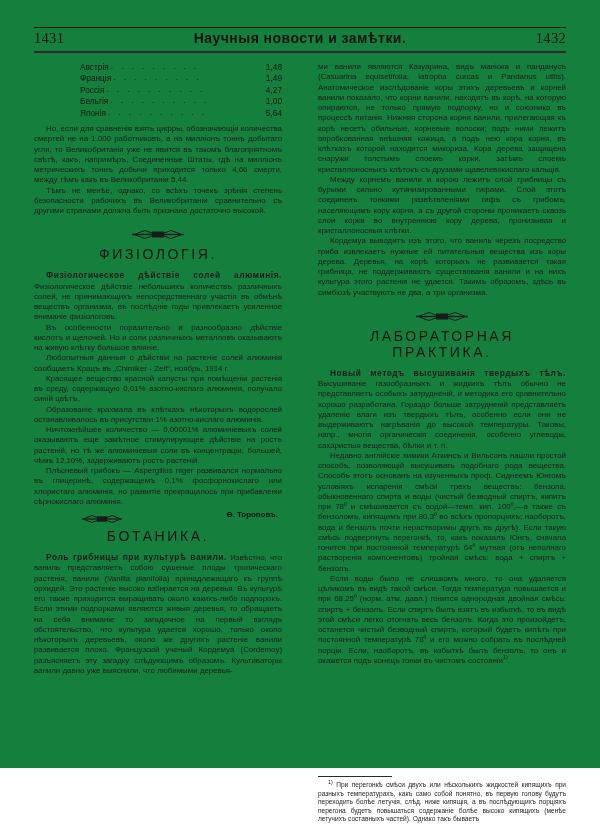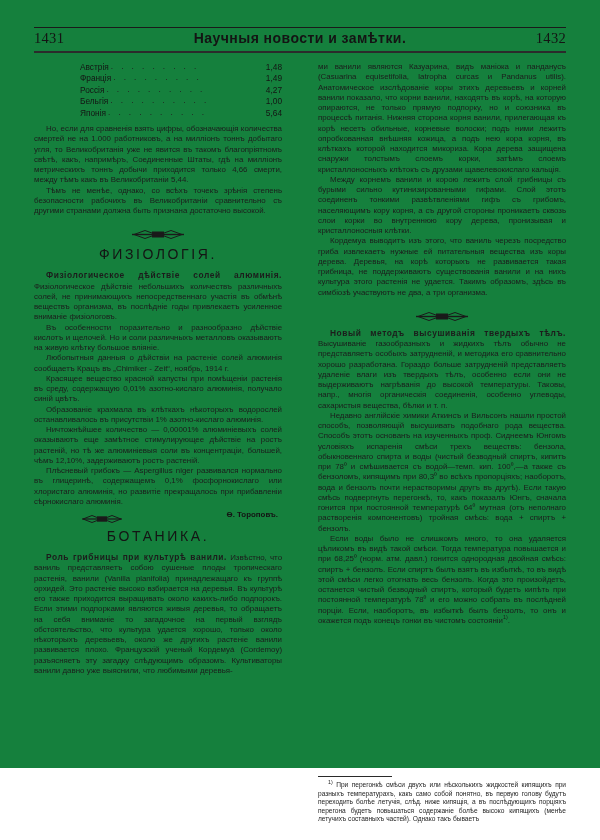--- a/index.html
+++ b/index.html
@@ -279,20 +279,21 @@
 
       <div class="ornament">
         <svg width="52" height="11" viewBox="0 0 52 11">
           <path d="M2 5.5 L13 1.5 L24 5.5 L13 9.5 Z" fill="none" stroke="#1a1a1a" stroke-width="1"></path>
           <path d="M28 5.5 L39 1.5 L50 5.5 L39 9.5 Z" fill="none" stroke="#1a1a1a" stroke-width="1"></path>
           <rect x="20" y="2.5" width="12" height="6" fill="#1a1a1a"></rect>
           <rect x="0" y="4.8" width="52" height="1.4" fill="#1a1a1a"></rect>
         </svg>
       </div>
 
+      <div class="section-head">ЛАБОРАТОРНАЯ ПРАКТИКА.</div>
 
       <p class="lead"><span class="article-title">Новый методъ высушиванія твердыхъ тѣлъ.</span> <span>Высушиваніе газообразныхъ и жидкихъ тѣлъ обычно не представляетъ особыхъ затрудненій, и методика его сравнительно хорошо разработана. Гораздо больше затрудненій представляетъ удаленіе влаги изъ твердыхъ тѣлъ, особенно если они не выдерживаютъ нагрѣванія до высокой температуры. Таковы, напр., многія органическія соединенія, особенно углеводы, сахаристыя вещества, бѣлки и т. п.</span></p>
       <p>Недавно англійскіе химики Аткинсъ и Вильсонъ нашли простой способъ, позволяющій высушивать подобнаго рода вещества. Способъ этотъ основанъ на изученныхъ проф. Сиднеемъ Юнгомъ условіяхъ испаренія смѣси трехъ веществъ: бензола, обыкновеннаго спирта и воды (чистый безводный спиртъ, кипитъ при 78⁰ и смѣшивается съ водой—темп. кип. 100⁰,—а также съ бензоломъ, кипящимъ при 80,3⁰ во всѣхъ пропорціяхъ; наоборотъ, вода и бензолъ почти нерастворимы другъ въ другѣ). Если такую смѣсь подвергнуть перегонкѣ, то, какъ показалъ Юнгъ, сначала гонится при постоянной температурѣ 64⁰ мутная (отъ неполнаго растворенія компонентовъ) тройная смѣсь: вода + спиртъ + бензолъ.</p>
       <p><span>Если воды было не слишкомъ много, то она удаляется цѣликомъ въ видѣ такой смѣси. Тогда температура повышается и при 68,25⁰ (норм. атм. давл.) гонится однородная двойная смѣсь: спиртъ + бензолъ. Если спиртъ былъ взятъ въ избыткѣ, то въ видѣ этой смѣси легко отогнать весь бензолъ. Когда это произойдетъ, останется чистый безводный спиртъ, который будетъ кипѣть при постоянной температурѣ 78⁰ и его можно собрать въ послѣдней порціи. Если, наоборотъ, въ избыткѣ былъ бензолъ, то онъ и окажется подъ конецъ гонки въ чистомъ состояніи</span><sup>1)</sup>.</p>
 
       <div class="footnote-wrap">
         <div class="footnote-rule"></div>
         <p class="footnote"><sup>1)</sup> <span>При перегонкѣ смѣси двухъ или нѣсколькихъ жидкостей кипящихъ при разныхъ температурахъ, какъ само собой понятно, въ первую голову будутъ переходить болѣе летучія, слѣд. ниже кипящія, а въ послѣдующихъ порціяхъ перегона будетъ повышаться содержаніе болѣе высоко кипящихъ (менѣе летучихъ составныхъ частей). Однако такъ бываетъ</span></p>
       </div>
     </div>

